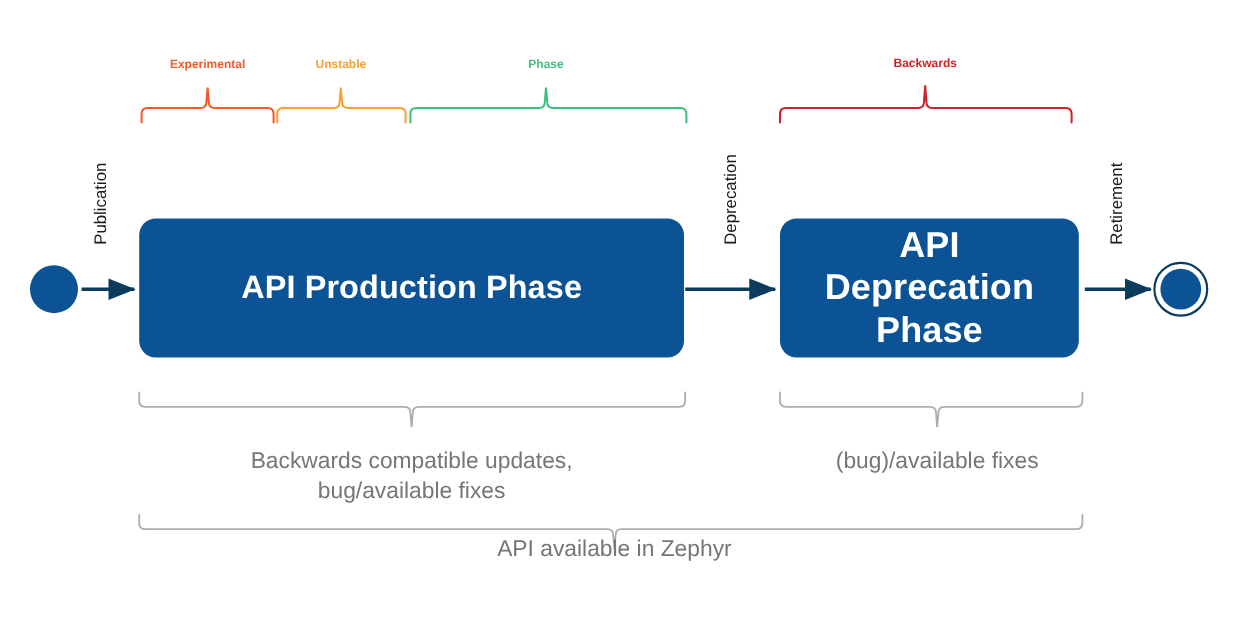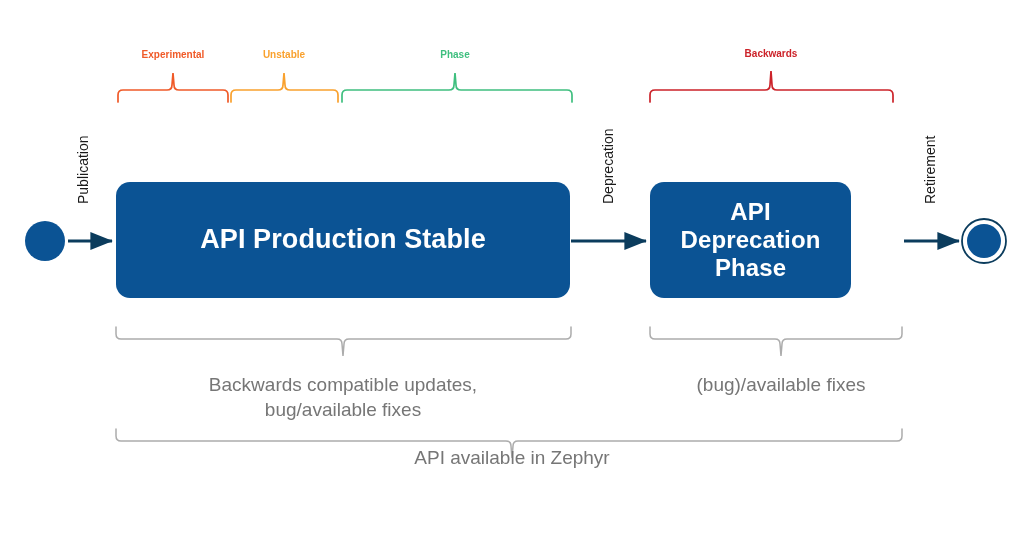--- a/index.html
+++ b/index.html
@@ -47,23 +47,23 @@
   #box-production {
     left: 116px;
     top: 182px;
     width: 454px;
     height: 116px;
     font-size: 27px;
   }
   #box-deprecation {
     left: 650px;
     top: 182px;
-    width: 201px;
+    width: 249px;
     height: 116px;
-    font-size: 24px;
+    font-size: 30px;
   }
 
   
   .bracket-label {
     position: absolute;
     text-align: center;
     font-size: 10px;
     font-weight: 700;
     white-space: nowrap;
     transform: translateX(-50%);
@@ -122,21 +122,21 @@
     <path d="M116,327 L116,334 Q116,339 121,339 L337,339 Q342,339 342,344 L343,356
              L344,344 Q344,339 349,339 L566,339 Q571,339 571,334 L571,327" fill="none" stroke="#ACACAC" stroke-width="1.5" stroke-linecap="round"></path>
     <path d="M650,327 L650,334 Q650,339 655,339 L775,339 Q780,339 780,344 L781,356
              L782,344 Q782,339 787,339 L897,339 Q902,339 902,334 L902,327" fill="none" stroke="#ACACAC" stroke-width="1.5" stroke-linecap="round"></path>
 
     <path d="M116,429 L116,436 Q116,441 121,441 L506,441 Q511,441 511,446 L512,458
              L513,446 Q513,441 518,441 L897,441 Q902,441 902,436 L902,429" fill="none" stroke="#ACACAC" stroke-width="1.5" stroke-linecap="round"></path>
   </svg>
 
   <div id="box-production" class="phase-box" style="background:#0B5394;">
-    <span>API Production Stable</span>
+    <span>API Production Phase</span>
   </div>
 
   <div id="box-deprecation" class="phase-box" style="background:#0B5394;">
     <span>API Deprecation Phase</span>
   </div>
 
   <div class="edge-label" style="left:91px; top:188px;">Publication</div>
   <div class="edge-label" style="left:616px; top:188px;">Deprecation</div>
   <div class="edge-label" style="left:938px; top:188px;">Retirement</div>
 

